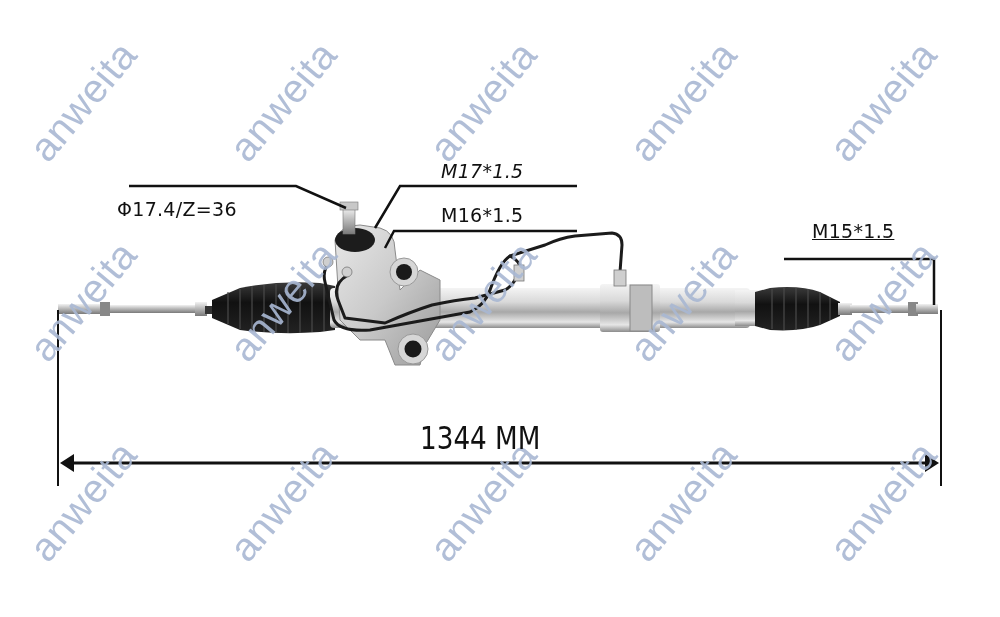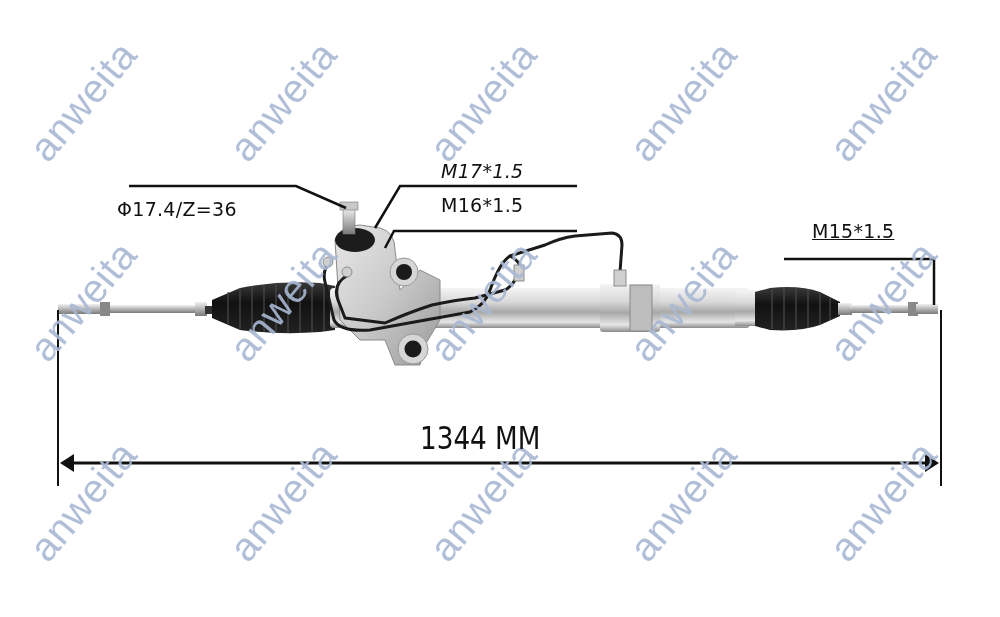--- a/index.html
+++ b/index.html
@@ -151,17 +151,17 @@
   <div class="wm" style="left:655px;top:325px;">anweita</div>
   <div class="wm" style="left:855px;top:325px;">anweita</div>
   <div class="wm" style="left:55px;top:525px;">anweita</div>
   <div class="wm" style="left:255px;top:525px;">anweita</div>
   <div class="wm" style="left:455px;top:525px;">anweita</div>
   <div class="wm" style="left:655px;top:525px;">anweita</div>
   <div class="wm" style="left:855px;top:525px;">anweita</div>
 
   <div class="label" style="left:117px;top:158px;margin-top:40px;">Φ17.4/Z=36</div>
   <div class="label" style="left:441px;top:160px;font-style:italic;">M17*1.5</div>
-  <div class="label" style="left:441px;top:194px;">M16*1.5</div>
+  <div class="label" style="left:441px;top:204px;">M16*1.5</div>
   <div class="label" style="left:812px;top:220px;text-decoration:underline;">M15*1.5</div>
   <div class="dim" style="left:420px;top:419px;">1344 MM</div>
 
 </div>
 
 </body></html>

